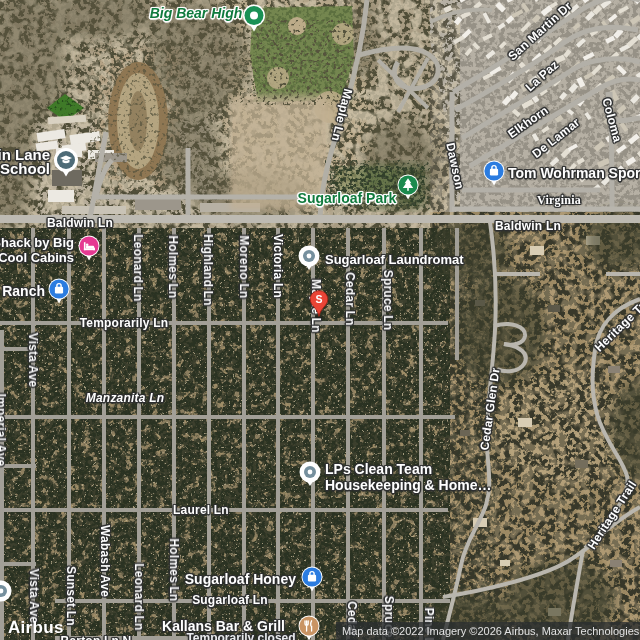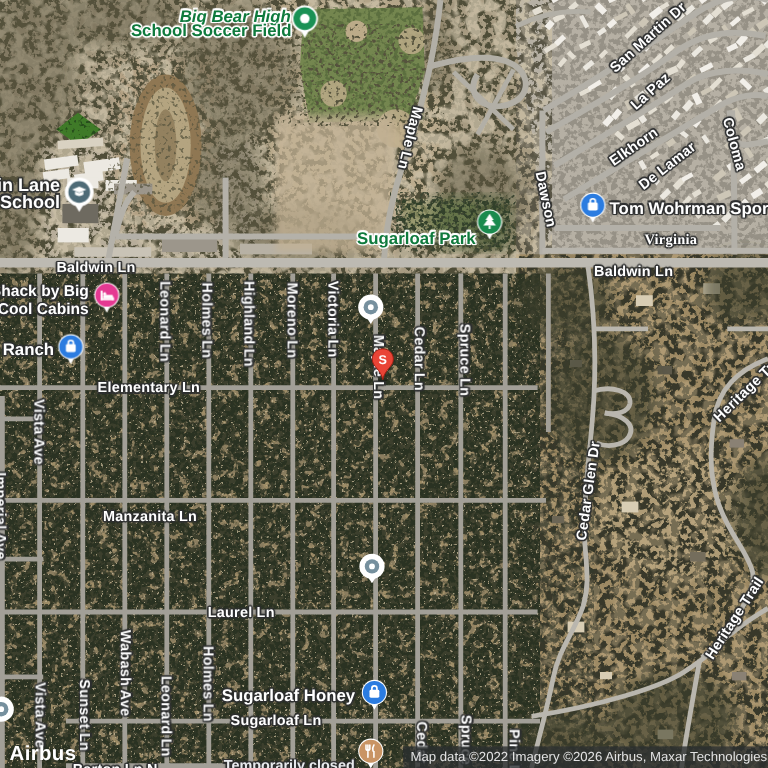--- a/index.html
+++ b/index.html
@@ -401,23 +401,23 @@
 <path d="M583,550 C578,580 572,610 568,640"></path>
 <path d="M606,274 H640"></path>
 <path d="M494,274 H540"></path>
 </g>
 </svg>
 
 <div class="lbl st c" style="left:80px;top:223px;">Baldwin Ln</div>
 
 <div class="lbl st c" style="left:528px;top:226px;">Baldwin Ln</div>
 
-<div class="lbl st c" style="left:124px;top:323px;">Elementary Ln</div>
-
-<div class="lbl st c" style="left:125px;top:430px;">Manzanita Ln</div>
+<div class="lbl st c" style="left:124px;top:323px;">Temporarily Ln</div>
+
+<div class="lbl st c" style="left:125px;top:398px;font-style:italic;">Manzanita Ln</div>
 
 <div class="lbl st c" style="left:201px;top:510px;">Laurel Ln</div>
 
 <div class="lbl st c" style="left:230px;top:600px;">Sugarloaf Ln</div>
 
 <div class="lbl st c" style="left:559px;top:200px;font-family:Liberation Serif, serif;">Virginia</div>
 
 <div class="lbl st c" style="left:96px;top:641px;">Barton Ln N</div>
 
 <div class="lbl st r" style="left:1px;top:430px;">Imperial Ave</div>
@@ -470,36 +470,38 @@
 
 <div class="lbl st" style="left:556px;top:138px;transform:translate(-50%,-50%) rotate(-38deg);">De Lamar</div>
 
 <div class="lbl st" style="left:490px;top:409px;transform:translate(-50%,-50%) rotate(-82deg);">Cedar Glen Dr</div>
 
 <div class="lbl st" style="left:625px;top:322px;transform:translate(-50%,-50%) rotate(-44deg);">Heritage Trail</div>
 
 <div class="lbl st" style="left:612px;top:515px;transform:translate(-50%,-50%) rotate(-57deg);">Heritage Trail</div>
 
 <div class="lbl grn c" style="left:196px;top:13px;font-style:italic;">Big Bear High</div>
-<div class="lbl grn c" style="left:176px;top:25px;">School Soccer Field</div>
 
 <div class="lbl grn c" style="left:347px;top:198px;font-size:14px;">Sugarloaf Park</div>
 
 <div class="lbl" style="right:590px;top:148px;font-size:15px;text-align:right;line-height:14px;">Baldwin Lane<br>Elementary School</div>
 
 <div class="lbl" style="right:566px;top:235px;text-align:right;font-size:13px;">Shack by Big<br>Cool Cabins</div>
 
 <div class="lbl poi" style="right:595px;top:283px;text-align:right;">Baker Ranch</div>
 
+<div class="lbl poi13" style="left:325px;top:252px;">Sugarloaf Laundromat</div>
 
 <div class="lbl poi" style="left:508px;top:165px;">Tom Wohrman Sports</div>
 
+<div class="lbl poi" style="left:325px;top:461px;">LPs Clean Team<br>Housekeeping &amp; Home…</div>
 
 <div class="lbl poi" style="right:344px;top:571px;text-align:left;">Sugarloaf Honey</div>
 
+<div class="lbl poi" style="right:355px;top:618px;text-align:right;">Kallans Bar &amp; Grill</div>
 
 <div class="lbl c" style="left:241px;top:638px;font-size:12px;color:#e8eaed;">Temporarily closed</div>
 
 <svg class="ico" style="left:242px;top:4px;" width="24" height="29" viewBox="0 0 24 29">
 <path d="M12 27.5 L7 19 H17 Z" fill="#fff"></path>
 <circle cx="12" cy="11.5" r="11" fill="#fff"></circle>
 <circle cx="12" cy="11.5" r="9.5" fill="#1a9155"></circle>
 <circle cx="12" cy="11.5" r="4" fill="#fff"></circle>
 </svg>
 

